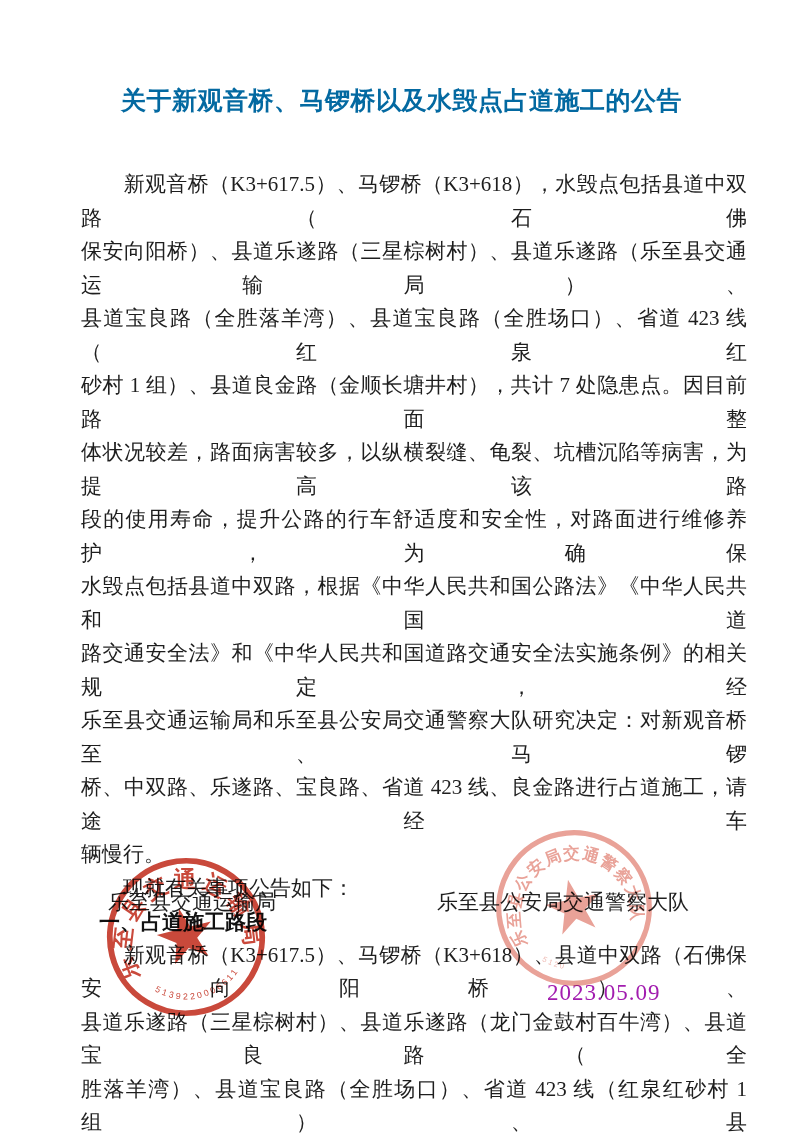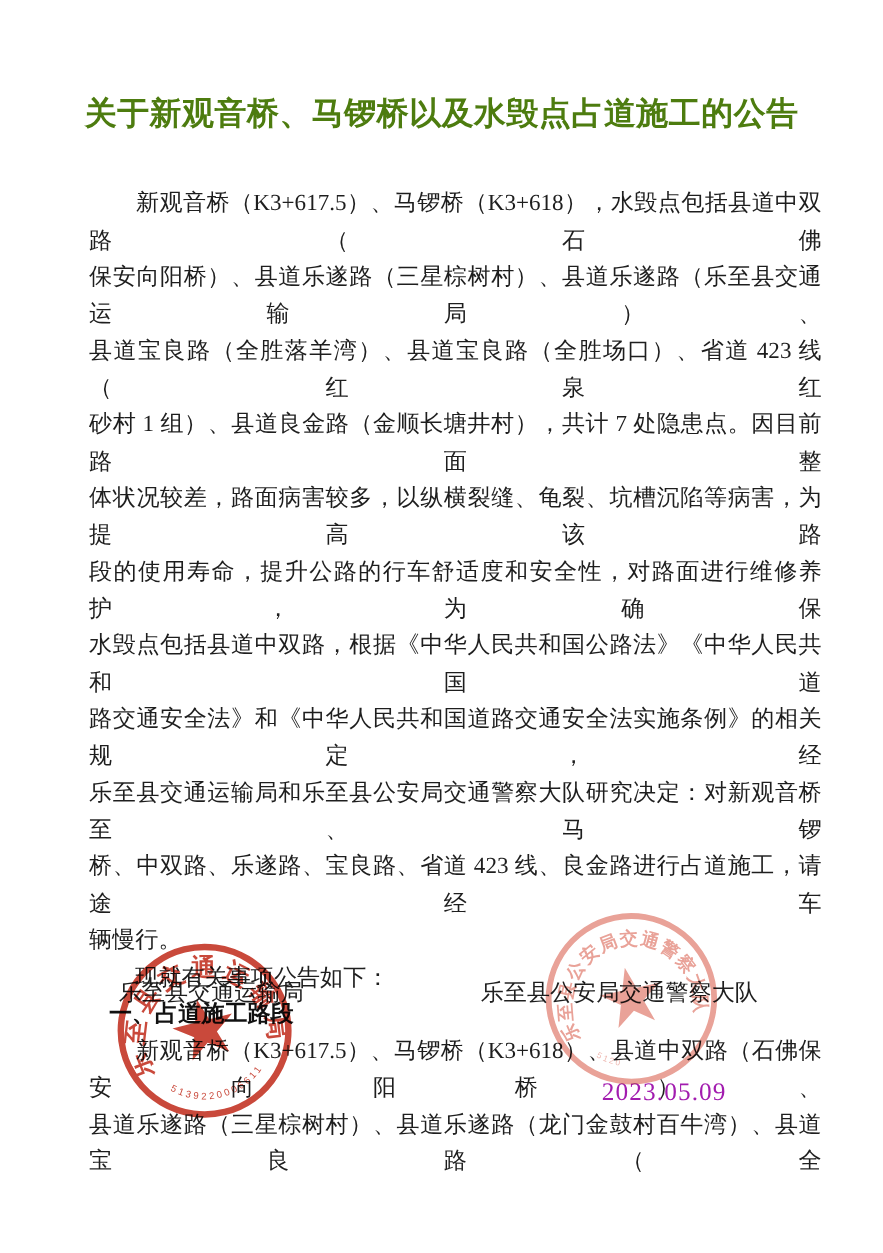--- a/index.html
+++ b/index.html
@@ -8,24 +8,24 @@
     width:803px;height:1139px;
     background:#ffffff;
     overflow:hidden;
     font-family:"Liberation Serif","DejaVu Serif",serif;
     color:#1e1e1e;
   }
   .doc-title{
     position:absolute;
     left:0;top:84px;width:803px;
     text-align:center;
-    font-size:29px;
+    font-size:25px;
     font-weight:bold;
     letter-spacing:0.5px;
-    color:#4d7c0f;
+    color:#0369a1;
   }
   .content{
     position:absolute;
     left:57px;top:168px;width:690px;
     font-size:21px;
     line-height:33.5px;
     color:#1e1e1e;
   }
   .line{min-height:33.5px;text-align:justify;margin-left:24px;}
   .line.fill{text-align:justify;text-align-last:justify;}
@@ -83,20 +83,21 @@
         <div class="line">辆慢行。</div>
       </div>
 
     <div class="line">　　现就有关事项公告如下：</div>
 
     <div class="sec-heading">一、占道施工路段</div>
 
     <div>
         <div class="line fill">　　新观音桥（K3+617.5）、马锣桥（K3+618）、县道中双路（石佛保安向阳桥）、</div>
         <div class="line fill">县道乐遂路（三星棕树村）、县道乐遂路（龙门金鼓村百牛湾）、县道宝良路（全</div>
+        <div class="line fill">胜落羊湾）、县道宝良路（全胜场口）、省道 423 线（红泉红砂村 1 组）、县</div>
       </div>
 
   </div>
 
   <div class="signature left">乐至县交通运输局</div>
 
   <div class="signature right">乐至县公安局交通警察大队</div>
 
   <div class="stamp-date">2023.05.09</div>
 

